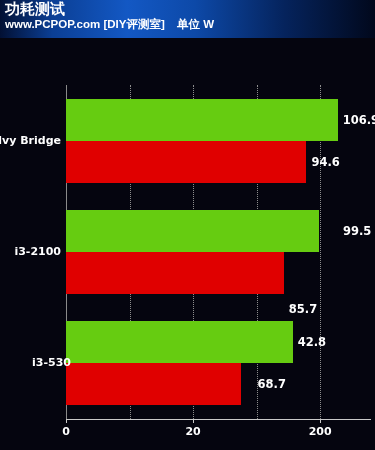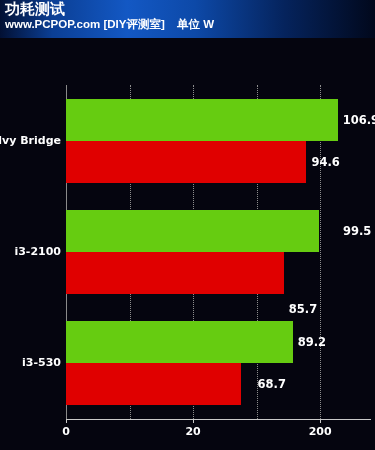--- a/index.html
+++ b/index.html
@@ -208,24 +208,24 @@
         <div class="tick-label" style="left: 320.167px;">200</div>
         <div class="bar" style="left: 66px; top: 34.6667px; width: 271.704px; height: 42px; background: rgb(102, 204, 17);"></div>
         <div class="bar-value" style="left: 342.704px; top: 48.6667px;">106.9</div>
         <div class="bar" style="left: 66px; top: 76.6667px; width: 240.442px; height: 42px; background: rgb(224, 0, 0);"></div>
         <div class="bar-value" style="left: 311.442px; top: 90.6667px; text-align: center;">94.6</div>
         <div class="bar" style="left: 66px; top: 146px; width: 252.896px; height: 42px; background: rgb(102, 204, 17);"></div>
         <div class="bar-value" style="left: 343px; top: 160px;">99.5</div>
         <div class="bar" style="left: 66px; top: 188px; width: 217.821px; height: 42px; background: rgb(224, 0, 0);"></div>
         <div class="bar-value" style="left: 288.821px; top: 202px; margin-top: 36px;">85.7</div>
         <div class="bar" style="left: 66px; top: 257.333px; width: 226.717px; height: 42px; background: rgb(102, 204, 17);"></div>
-        <div class="bar-value" style="left: 297.717px; top: 271.333px;">89.2</div>
+        <div class="bar-value" style="left: 297.717px; top: 271.333px;">42.8</div>
         <div class="bar" style="left: 66px; top: 299.333px; width: 174.613px; height: 42px; background: rgb(224, 0, 0);"></div>
         <div class="bar-value" style="left: 245.613px; top: 313.333px; margin-left: 12px;">68.7</div>
       </div>
     <div id="cat-labels">
         <div class="cat-label" style="right: 314px; top: 69.6667px;">Ivy Bridge</div>
         <div class="cat-label" style="right: 314px; top: 181px; margin-left: 8px;">i3-2100</div>
-        <div class="cat-label" style="right: 314px; top: 292.333px; padding-left: 8px;">i3-530</div>
+        <div class="cat-label" style="right: 304px; top: 292.333px; padding-left: 8px;">i3-530</div>
       </div>
   </div>
 
 </div>
 
 </body></html>

